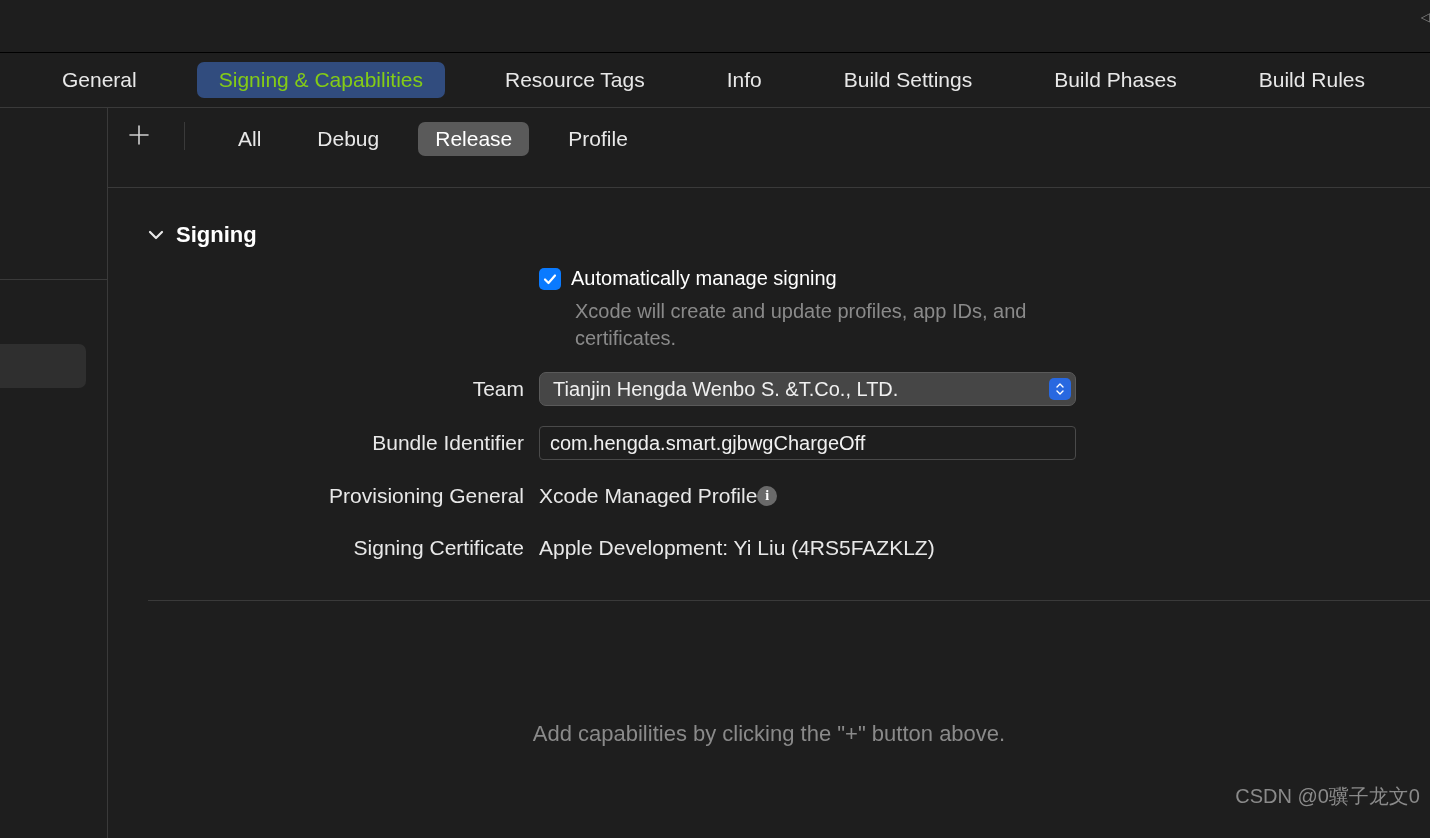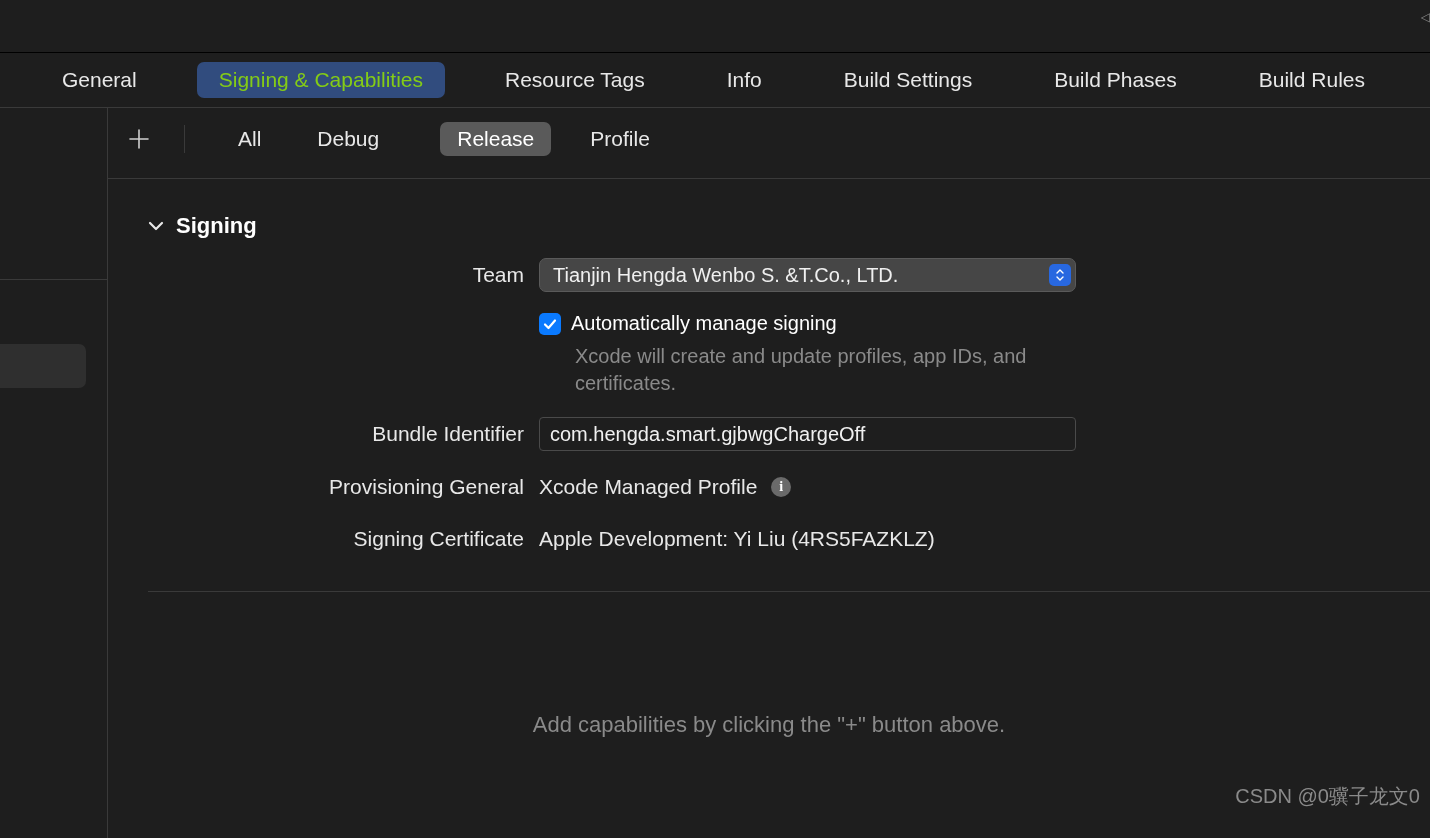--- a/index.html
+++ b/index.html
@@ -72,22 +72,21 @@
       height: 44px;
       background: #2f2f2f;
       border-radius: 0 7px 7px 0;
     }
     .content-area {
       flex: 1;
       padding: 0;
     }
     .filter-row {
       display: flex;
-      align-items: center;
-      padding: 14px 18px 22px 18px;
+      padding: 14px 18px 31px 18px;
       gap: 12px;
       border-bottom: 1px solid #3a3a3a;
     }
     .plus-btn {
       width: 26px;
       height: 26px;
       display: flex;
       align-items: center;
       justify-content: center;
       color: #d0d0d0;
@@ -106,21 +105,20 @@
       padding: 5px 17px;
       border-radius: 7px;
       color: #e8e8e8;
       cursor: pointer;
       font-size: 21px;
       margin-right: 10px;
     }
     .filter-item.active {
       background: #5a5a5a;
       color: #ffffff;
-      margin-left: 22px;
     }
     .section {
       padding: 34px 40px 0 40px;
     }
     .section-header {
       display: flex;
       align-items: center;
       gap: 12px;
       font-weight: 600;
       font-size: 22px;
@@ -209,21 +207,20 @@
       color: #f0f0f0;
       font-size: 20px;
       font-family: inherit;
       outline: none;
     }
     .static-value {
       font-size: 21px;
       color: #e8e8e8;
       display: flex;
       align-items: center;
-      gap: 14px;
       height: 32px;
     }
     .info-icon {
       width: 20px;
       height: 20px;
       border-radius: 50%;
       background: #6a6a6a;
       display: flex;
       align-items: center;
       justify-content: center;
@@ -296,51 +293,51 @@
     </div>
 
     <div class="section">
       <div class="section-header">
         <span class="chevron">
           <svg width="16" height="12" viewBox="0 0 16 12">
               <path d="M2 3 L8 9 L14 3" stroke="#e8e8e8" stroke-width="2.2" fill="none" stroke-linecap="round" stroke-linejoin="round"></path>
             </svg>
         </span>
         <span>Signing</span>
-      </div>
-
-      <div class="form-row align-center" style="margin-top:14px;">
-        <div class="label-col">Team</div>
-        <div class="value-col">
-          <div class="select-box">
-            <span class="select-text">Tianjin Hengda Wenbo S. &amp;T.Co., LTD.</span>
-            <span class="select-arrows">
-              <svg width="10" height="14" viewBox="0 0 10 14">
-                  <path d="M2 5 L5 2 L8 5 M2 9 L5 12 L8 9" stroke="#fff" stroke-width="1.4" fill="none" stroke-linecap="round" stroke-linejoin="round"></path>
-                </svg>
-            </span>
-          </div>
-        </div>
       </div>
 
       <div class="form-row">
         <div class="label-col"></div>
         <div class="value-col">
           <div class="checkbox-wrap">
             <div class="chk">
               <svg width="16" height="16" viewBox="0 0 16 16">
                   <path d="M3 8.5 L6.5 12 L13 4.5" stroke="#fff" stroke-width="2.2" fill="none" stroke-linecap="round" stroke-linejoin="round"></path>
                 </svg>
             </div>
             <span>Automatically manage signing</span>
           </div>
           <div class="helper-text">Xcode will create and update profiles, app IDs, and certificates.</div>
         </div>
       </div>
 
+      <div class="form-row align-center" style="margin-top:14px;">
+        <div class="label-col">Team</div>
+        <div class="value-col">
+          <div class="select-box">
+            <span class="select-text">Tianjin Hengda Wenbo S. &amp;T.Co., LTD.</span>
+            <span class="select-arrows">
+              <svg width="10" height="14" viewBox="0 0 10 14">
+                  <path d="M2 5 L5 2 L8 5 M2 9 L5 12 L8 9" stroke="#fff" stroke-width="1.4" fill="none" stroke-linecap="round" stroke-linejoin="round"></path>
+                </svg>
+            </span>
+          </div>
+        </div>
+      </div>
+
       <div class="form-row align-center">
         <div class="label-col">Bundle Identifier</div>
         <div class="value-col">
           <input class="text-input" value="com.hengda.smart.gjbwgChargeOff" style="">
         </div>
       </div>
 
       <div class="form-row align-center">
         <div class="label-col">Provisioning General</div>
         <div class="value-col">

